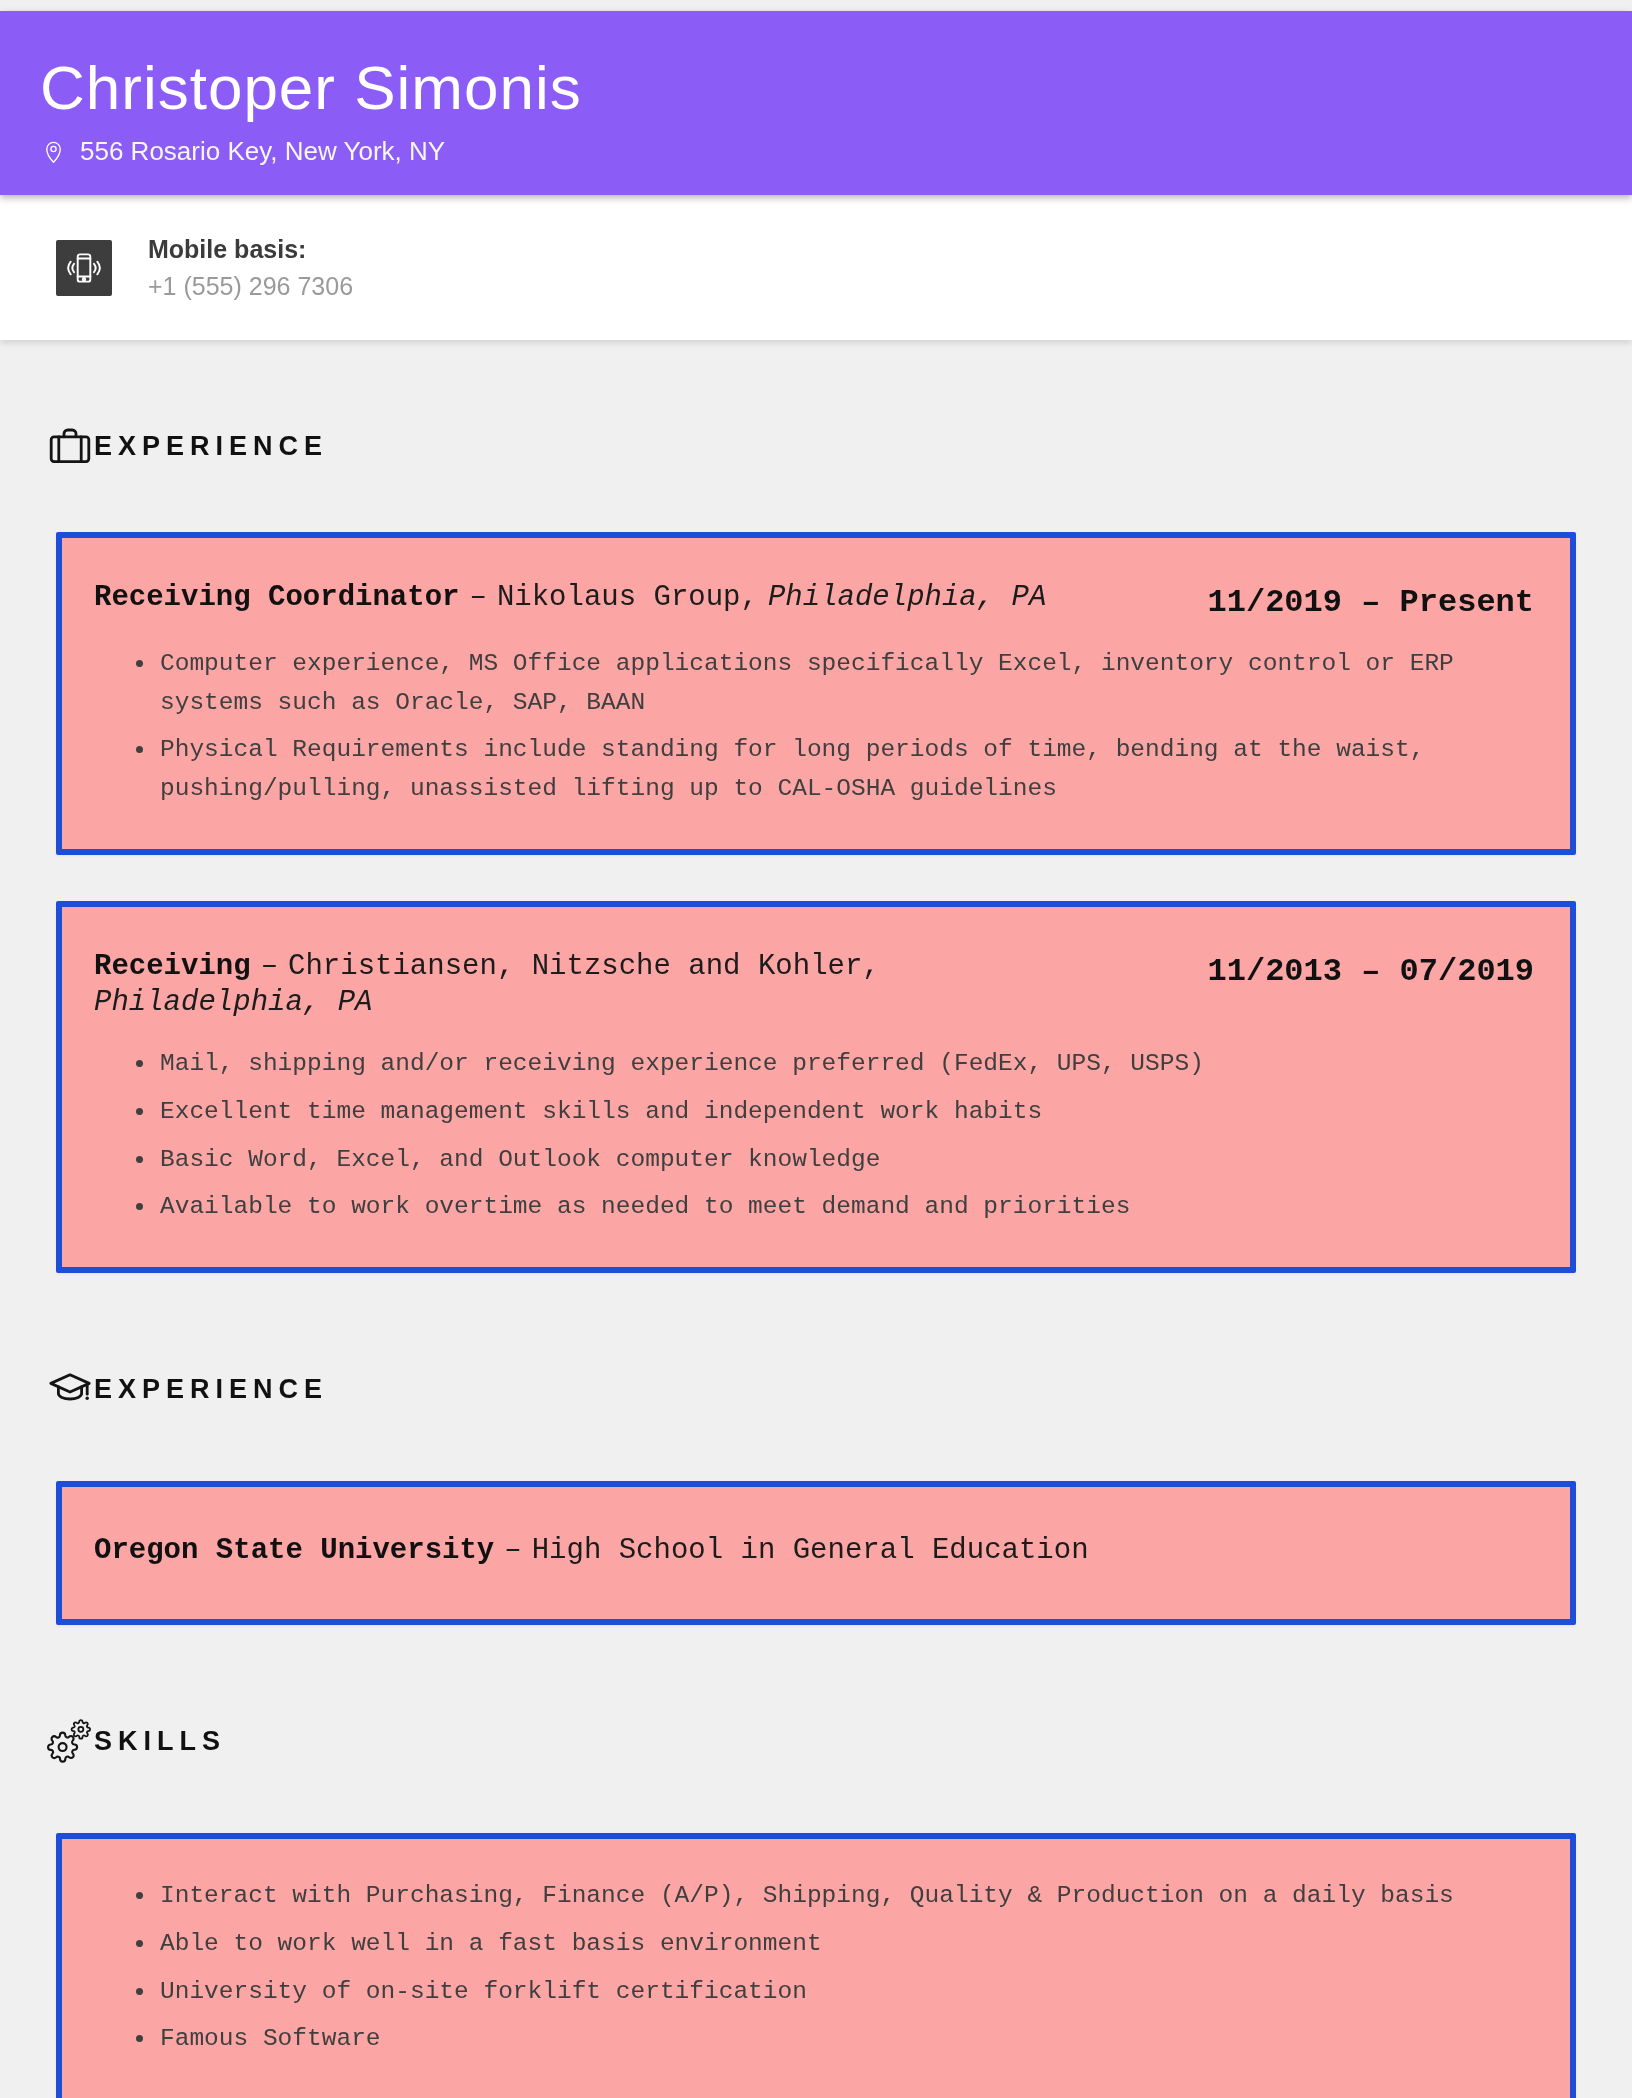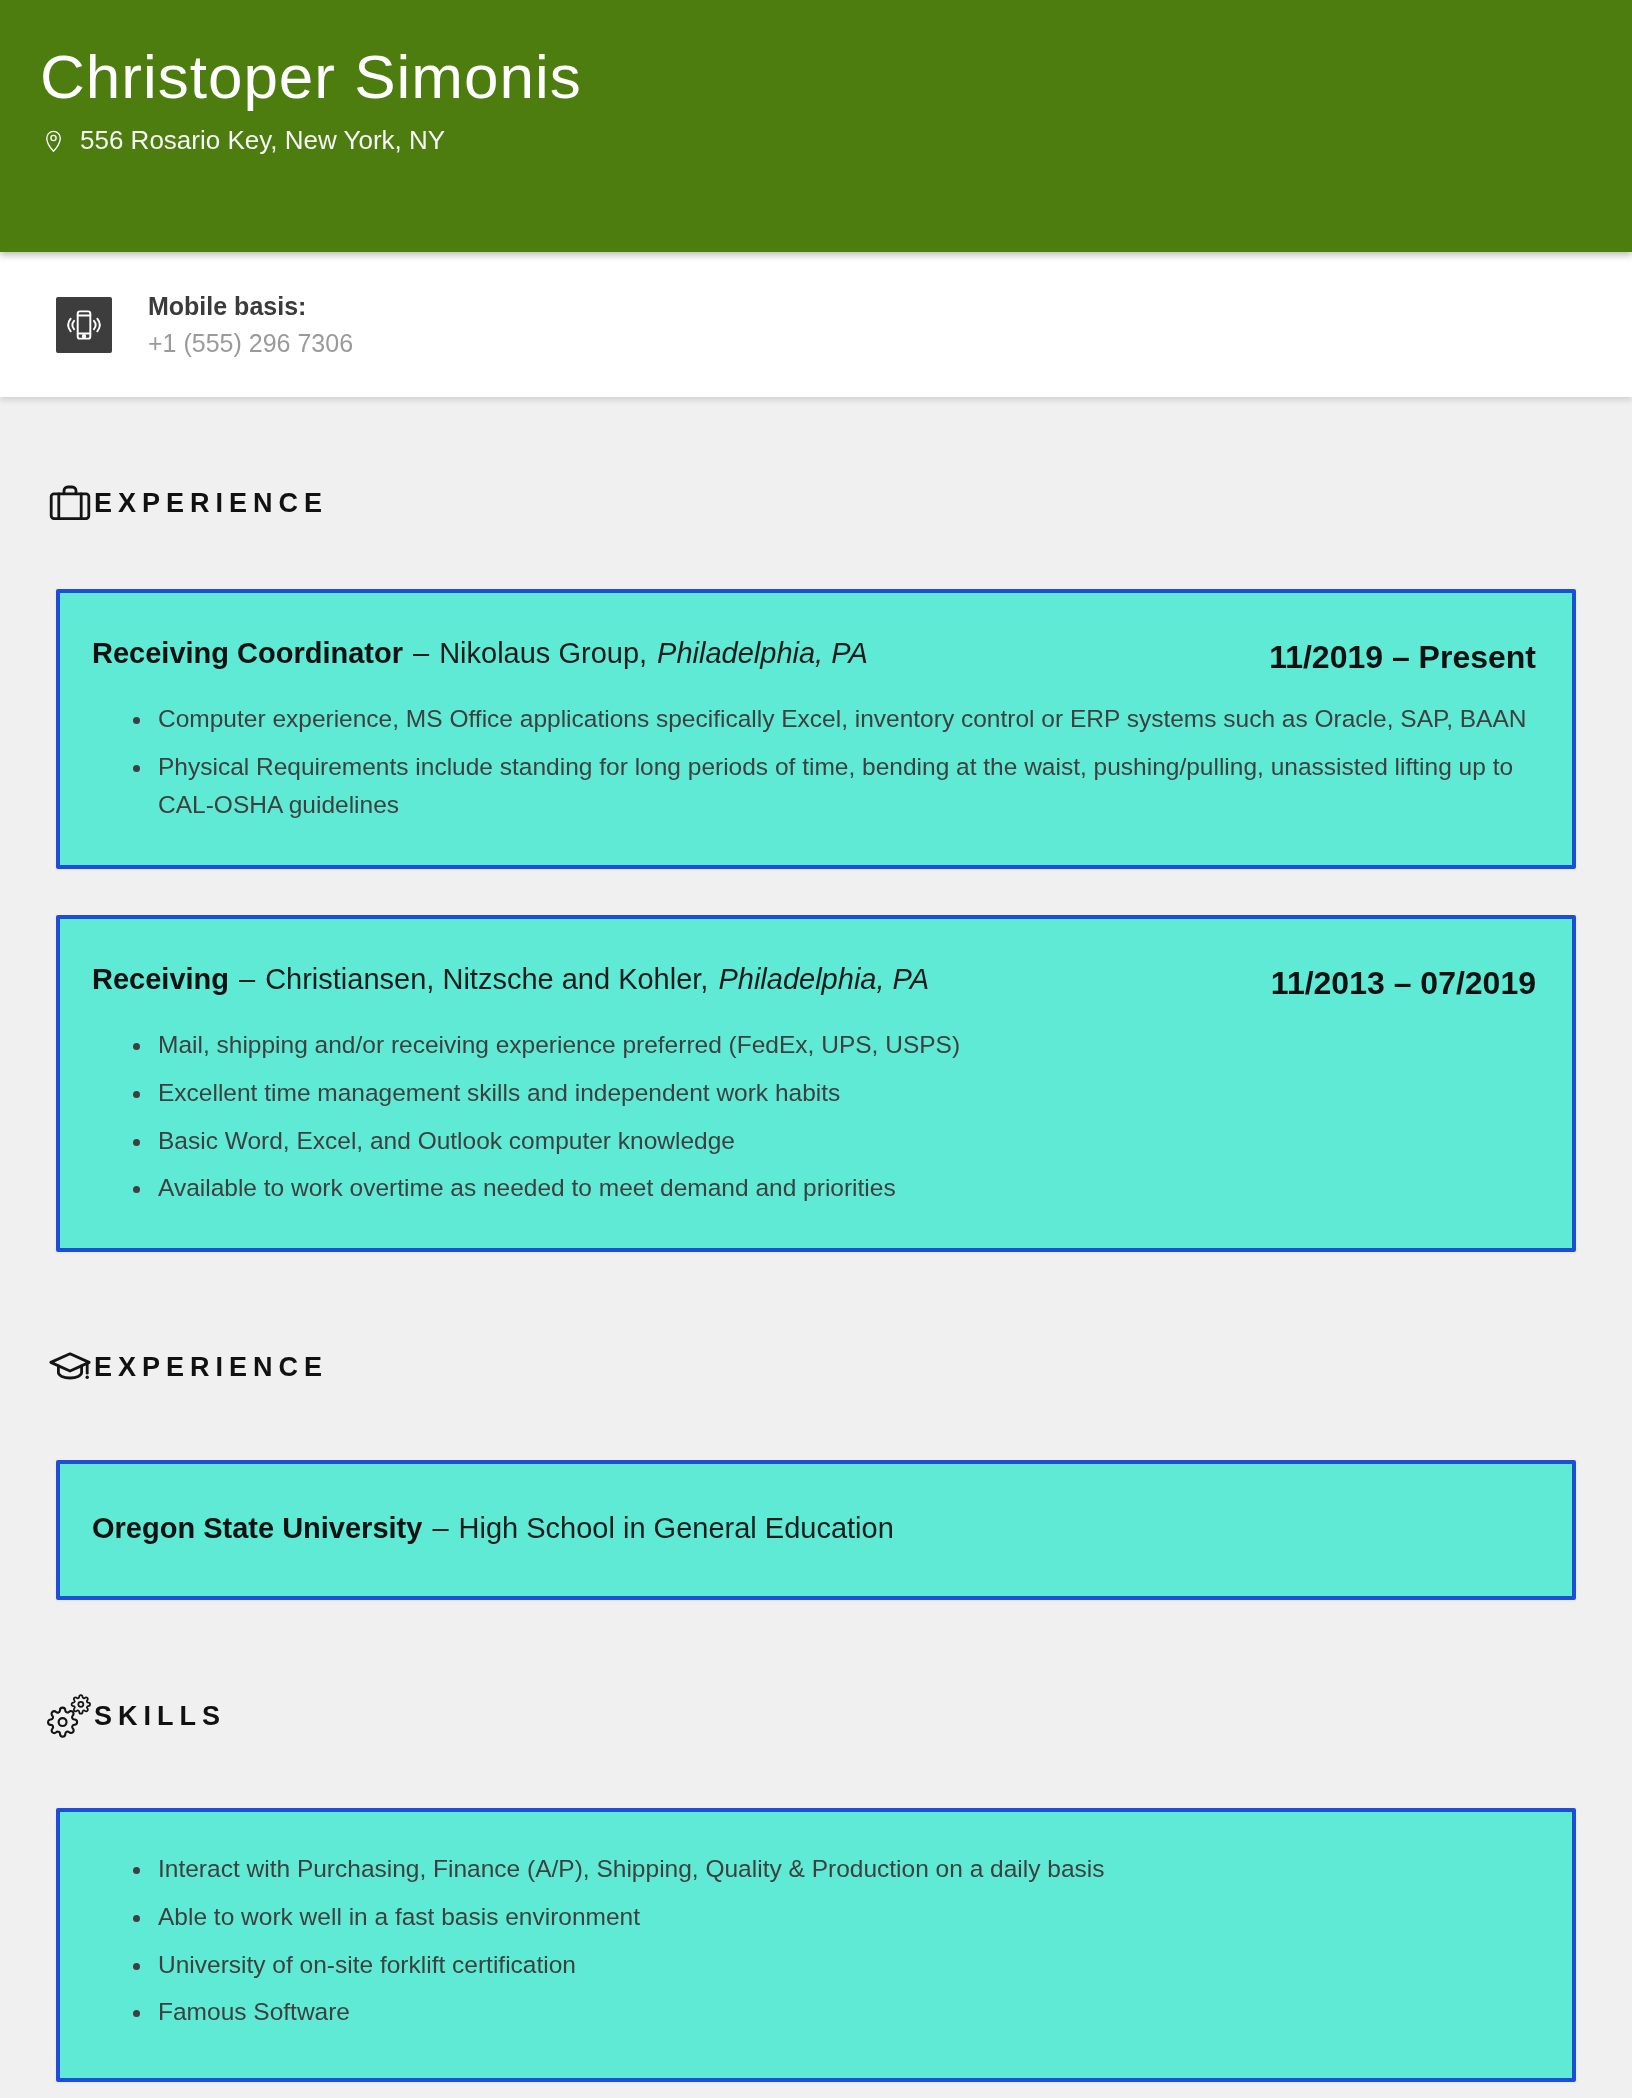--- a/index.html
+++ b/index.html
@@ -9,24 +9,25 @@
     background: #f0f0f0;
     font-family: "Liberation Sans", sans-serif;
     color: #222;
   }
   .page { width: 1632px; min-height: 2098px; }
 
   
   .hero {
     position: relative;
     z-index: 3;
-    height: 252px;
-    background: #4d7c0f;
+    height: 184px;
+    background: #8b5cf6;
     padding: 44px 40px 0 40px;
     box-shadow: 0 3px 7px rgba(0,0,0,.28);
+    margin-top: 11px;
   }
   .hero h1 {
     margin: 0 0 16px 0;
     font-size: 62px;
     font-weight: 300;
     letter-spacing: 1px;
     color: #ffffff;
     line-height: 1.05;
   }
   .loc-row { display: flex; align-items: center; gap: 13px; }
@@ -68,26 +69,27 @@
   .section-heading h2 {
     margin: 0;
     font-size: 27px;
     font-weight: 800;
     letter-spacing: 6px;
     color: #111111;
   }
   .section-heading.tight { margin-top: 92px; margin-bottom: 68px; }
 
   .card {
-    background: #5eead4;
-    border: 4px solid #1d4ed8;
+    background: #fca5a5;
+    border: 6px solid #1d4ed8;
     border-radius: 2px;
     margin: 0 56px;
     padding: 42px 36px 40px 32px;
     box-shadow: 0 1px 3px rgba(0,0,0,.05);
+    font-family: Liberation Mono, monospace;
   }
   .card + .card { margin-top: 46px; }
 
   .card-head {
     display: flex;
     justify-content: space-between;
     align-items: flex-start;
   }
   .title-line {
     display: flex;

